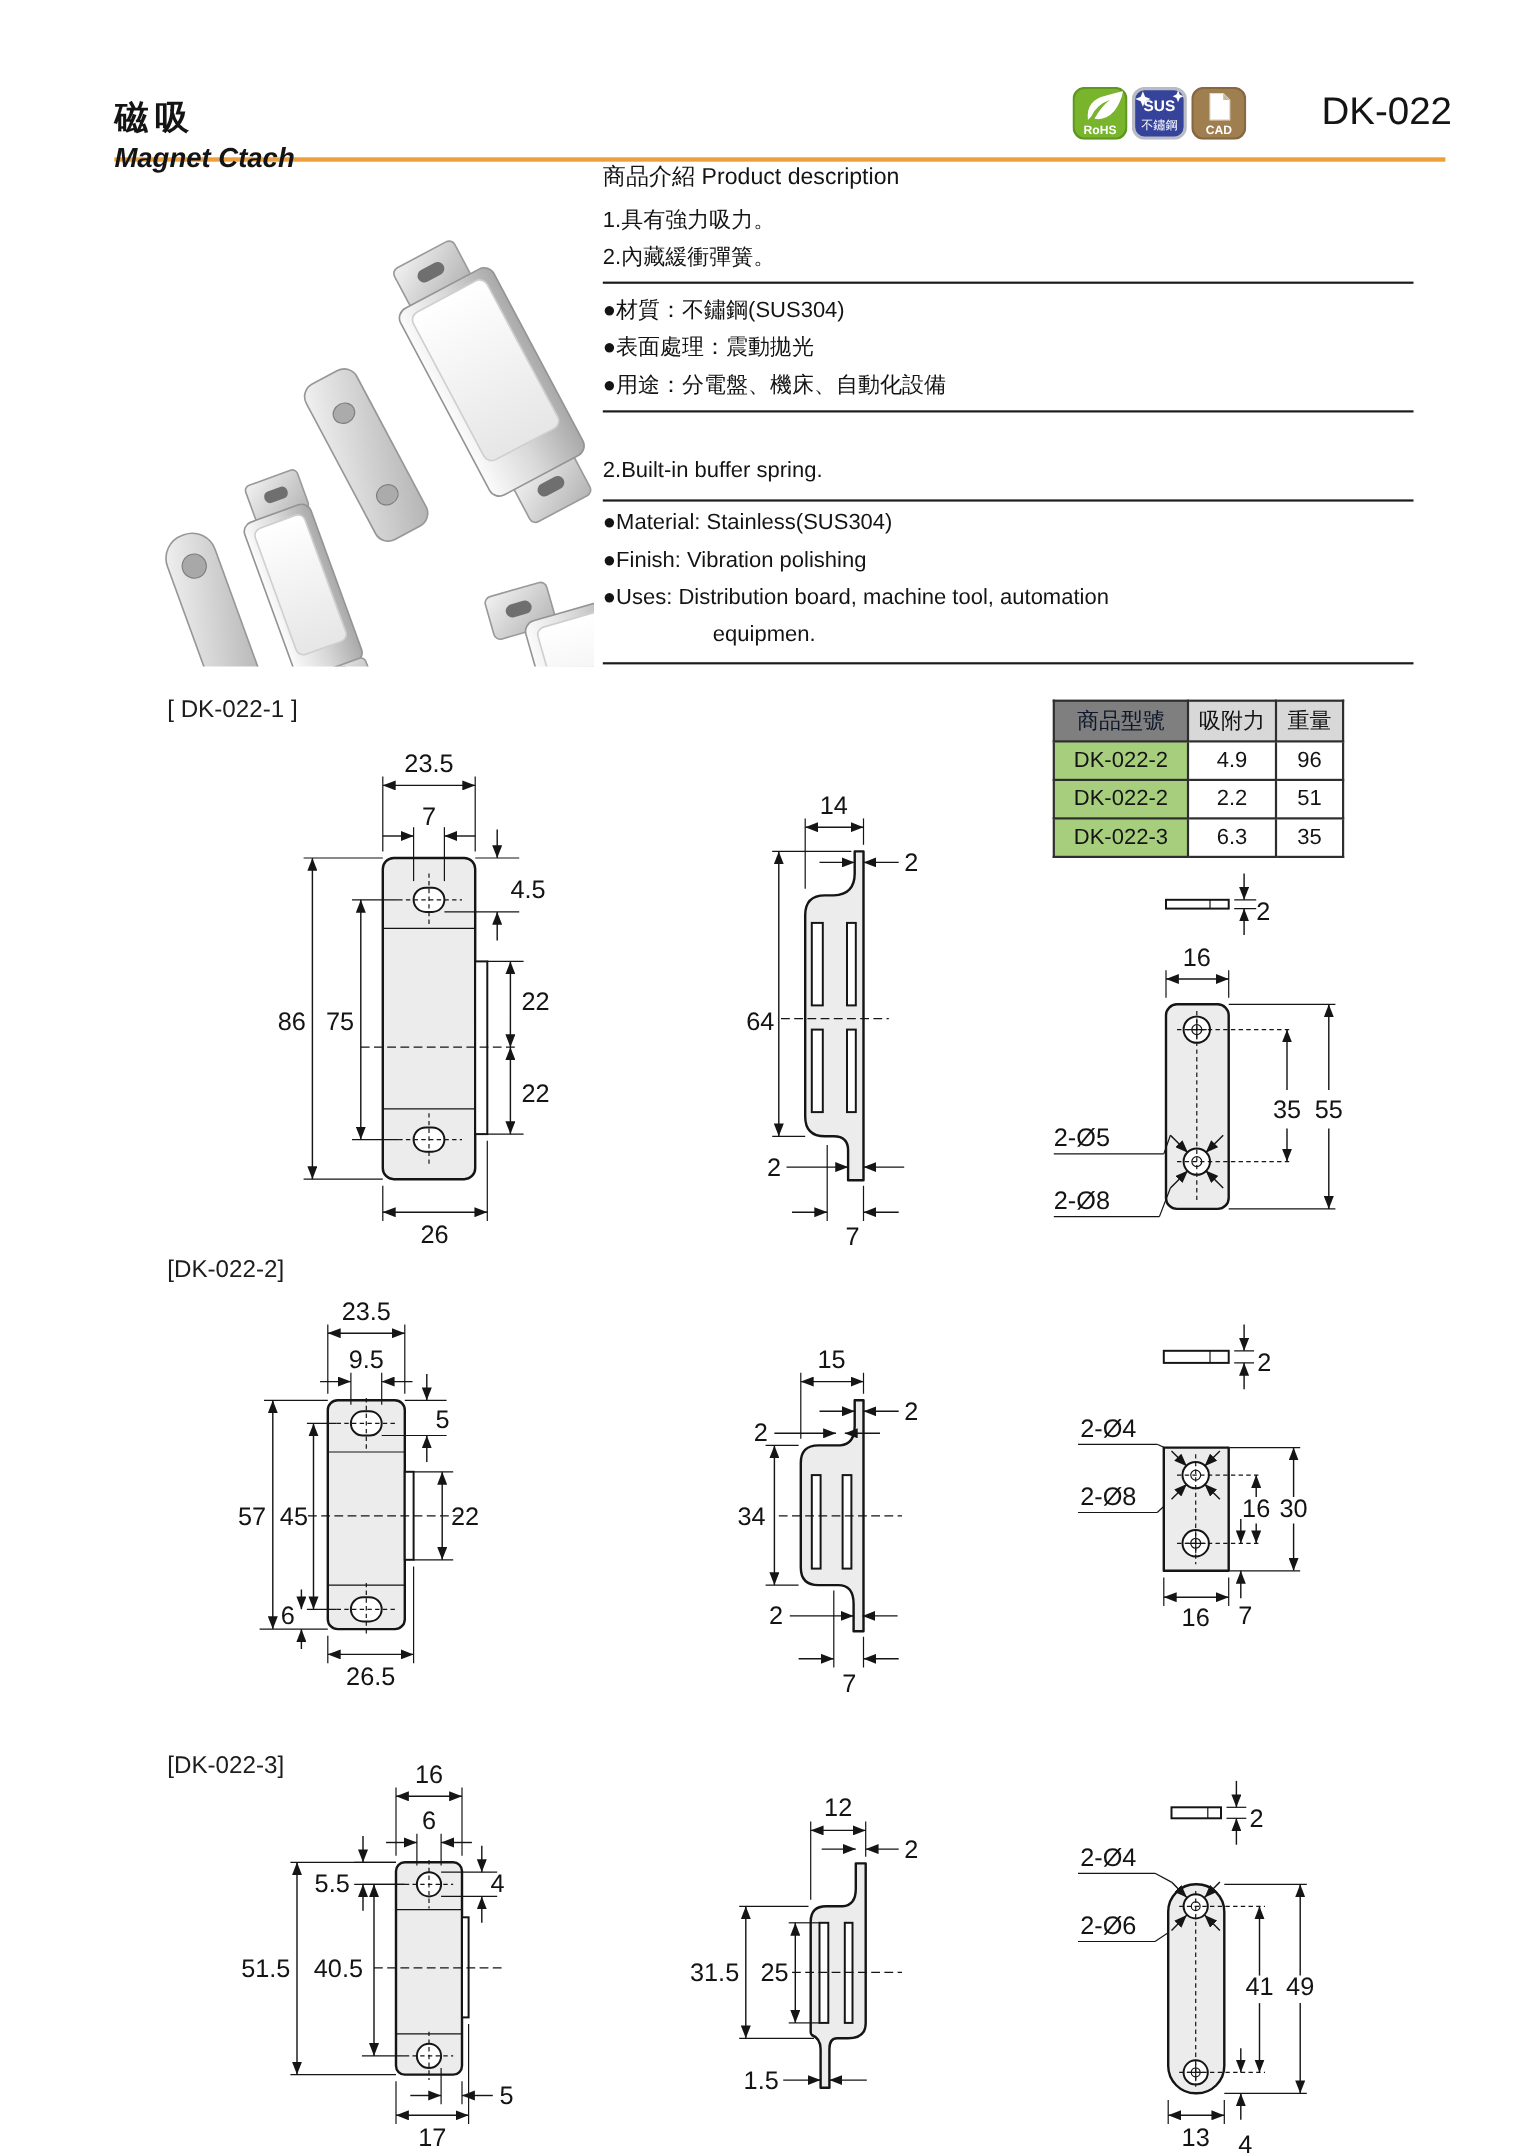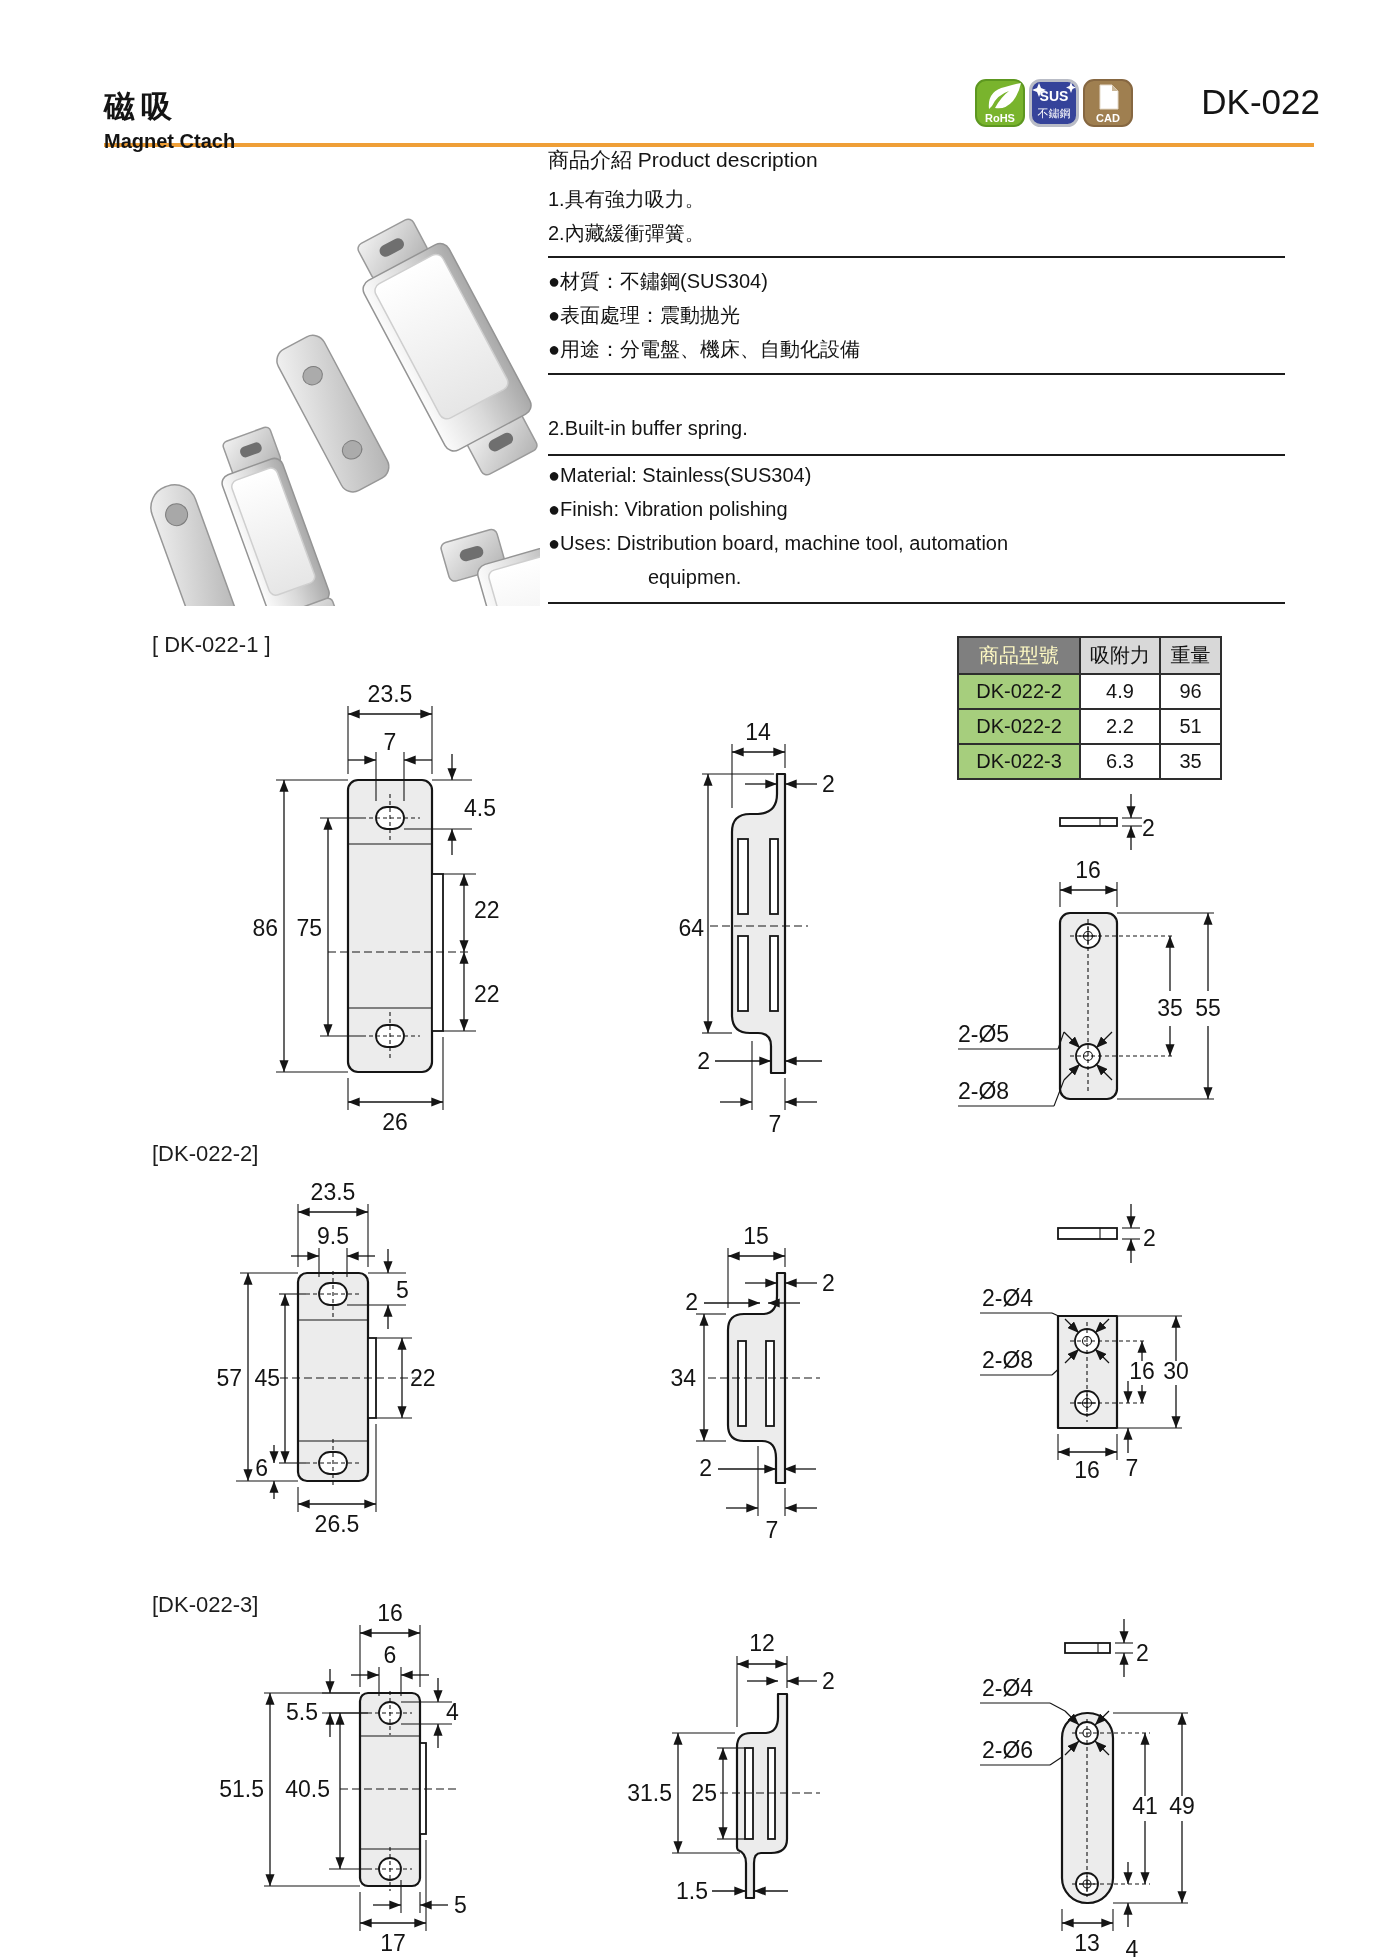--- a/index.html
+++ b/index.html
@@ -3,21 +3,21 @@
 <meta charset="utf-8">
 <style>
   html,body{margin:0;padding:0;background:#fff;}
   body{font-family:"Liberation Sans",sans-serif;color:#141414;}
   #page{position:relative;width:1400px;height:1960px;background:#fff;overflow:hidden;margin-top:46px;}
   .abs{position:absolute;}
   
   #title{left:104px;top:40px;font-size:31px;font-weight:bold;letter-spacing:6px;}
   #model{left:1140px;top:36px;width:180px;font-size:35px;font-weight:normal;text-align:right;letter-spacing:0px;}
   #rule{left:104px;top:97px;width:1210px;height:4px;background:#ef9f37;}
-  #subtitle{left:104px;top:84px;font-size:20px;font-weight:bold;}
+  #subtitle{left:104px;top:84px;font-size:25px;font-weight:bold;font-style:italic;}
   .badge{position:absolute;top:33px;width:50px;height:48px;}
   
   .desc{left:548px;width:762px;font-size:20px;}
   .desc-h{font-size:21px;}
   .dhr{position:absolute;left:548px;width:737px;height:2px;background:#1c1c1c;}
   
   #spec-table{position:absolute;left:957px;top:590px;border-collapse:collapse;table-layout:fixed;}
   #spec-table td,#spec-table th{border:2px solid #2e2e2e;font-size:20px;font-weight:normal;
     padding:0;height:33px;text-align:center;vertical-align:middle;}
   #spec-table th{height:35px;}
@@ -142,21 +142,21 @@
   <div class="dhr" style="top:556px"></div>
 
   <table id="spec-table">
     <colgroup>
         <col style="width:122px">
         <col style="width:80px">
         <col style="width:61px">
       </colgroup>
     <tbody>
         <tr>
-      <th style="background:#7f7f7f;color:#fef9c3">商品型號</th>
+      <th style="background:#7f7f7f;color:#0f172a">商品型號</th>
       <th style="background:#d8d8d8">吸附力</th>
       <th style="background:#d8d8d8">重量</th>
     </tr>
     <tr>
       <td style="background:#a6ce7d">DK-022-2</td>
       <td>4.9</td>
       <td>96</td>
     </tr>
     <tr>
       <td style="background:#a6ce7d">DK-022-2</td>

